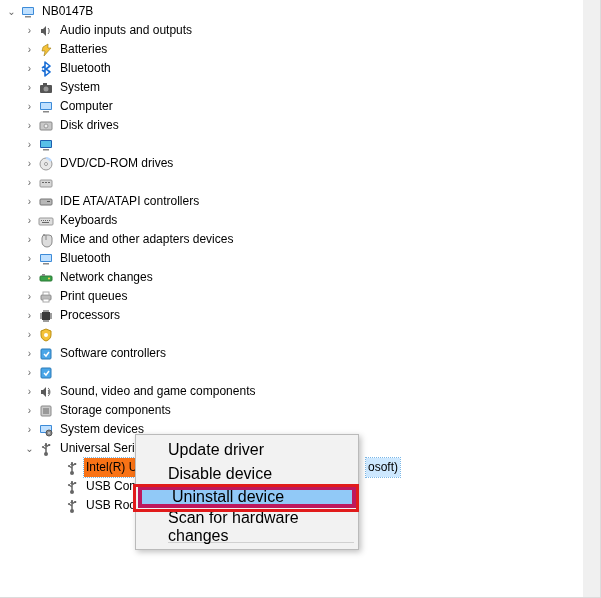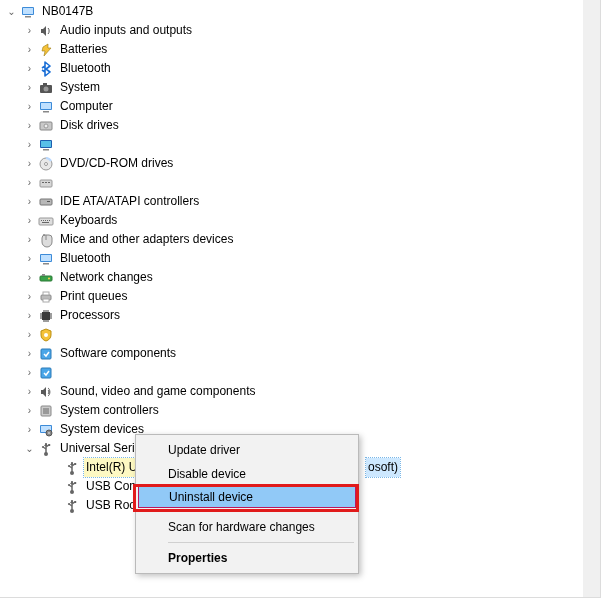--- a/index.html
+++ b/index.html
@@ -54,21 +54,21 @@
     margin-right: 4px;
     flex: 0 0 16px;
     display: inline-flex;
     align-items: center;
     justify-content: center;
   }
   .label { padding: 0 2px; }
   .cat { padding-left: 18px; }
   .leaf { padding-left: 44px; }
   .leaf.sel .label {
-    background: #fef9c3;
+    background: #f97316;
     outline: 1px dotted #7bb8e8;
   }
   .root .rootico {
     width: 16px; height: 16px;
     margin-right: 4px;
     display: inline-flex; align-items:center; justify-content:center;
   }
   .rootico svg { display:block; }
   
   .ctx {
@@ -78,25 +78,25 @@
     background: #f2f2f2;
     border: 1px solid #bababa;
     box-shadow: 2px 2px 6px rgba(0,0,0,0.25);
     padding: 3px 2px;
   }
   .ctx .mi {
     height: 24px;
     display: flex;
     align-items: center;
     padding: 0 24px 0 30px;
-    font-size: 12px;
+    font-size: 16px;
   }
   .ctx .mi.sel {
     background: #91c9f7;
-    border: 1px solid #be185d;
+    border: 4px solid #be185d;
     height: 22px;
   }
   .ctx .mi.bold { font-weight: bold; }
   .ctx .sep {
     height: 1px;
     background: #d0d0d0;
     margin: 3px 2px 3px 30px;
   }
   .anno {
     position: absolute;
@@ -324,21 +324,21 @@
           </span>
         </div>
         <div class="row cat">
           <span class="exp">›</span>
           <span class="iconwrap">
             <svg width="16" height="16" viewBox="0 0 16 16">
               <rect x="3" y="3" width="10" height="10" rx="1" fill="#4aa6e8" stroke="#2a7ab8"></rect>
               <path d="M6 8l2 2 3-4" stroke="#fff" stroke-width="1.5" fill="none"></path>
             </svg>
           </span>
-          <span class="label">Software components</span>
+          <span class="label">Software controllers</span>
         </div>
         <div class="row cat">
           <span class="exp">›</span>
           <span class="iconwrap">
             <svg width="16" height="16" viewBox="0 0 16 16">
               <rect x="3" y="3" width="10" height="10" rx="1" fill="#4aa6e8" stroke="#2a7ab8"></rect>
               <path d="M6 8l2 2 3-4" stroke="#fff" stroke-width="1.5" fill="none"></path>
             </svg>
           </span>
         </div>
@@ -353,21 +353,21 @@
           <span class="label">Sound, video and game components</span>
         </div>
         <div class="row cat">
           <span class="exp">›</span>
           <span class="iconwrap">
             <svg width="16" height="16" viewBox="0 0 16 16">
               <rect x="3" y="3" width="10" height="10" rx="1" fill="#cbcbcb" stroke="#888"></rect>
               <path d="M5 6h6M5 8h6M5 10h6" stroke="#666"></path>
             </svg>
           </span>
-          <span class="label">System controllers</span>
+          <span class="label">Storage components</span>
         </div>
         <div class="row cat">
           <span class="exp">›</span>
           <span class="iconwrap">
             <svg width="16" height="16" viewBox="0 0 16 16">
               <rect x="2" y="3" width="12" height="8" rx="1" fill="#3d8bd8"></rect>
               <rect x="3" y="4" width="10" height="6" fill="#bfe0ff"></rect>
               <circle cx="11" cy="11" r="3" fill="#888" stroke="#555"></circle>
               <circle cx="11" cy="11" r="1" fill="#ccc"></circle>
             </svg>
@@ -435,18 +435,17 @@
 
   </div>
 
   <div class="ctx" id="ctx">
       <div class="mi">Update driver</div>
       <div class="mi">Disable device</div>
       <div class="mi sel">Uninstall device</div>
       <div class="sep"></div>
       <div class="mi">Scan for hardware changes</div>
       <div class="sep"></div>
-      <div class="mi bold">Properties</div>
     </div>
 
   <div class="anno"></div>
 
 </div>
 
 </body></html>

